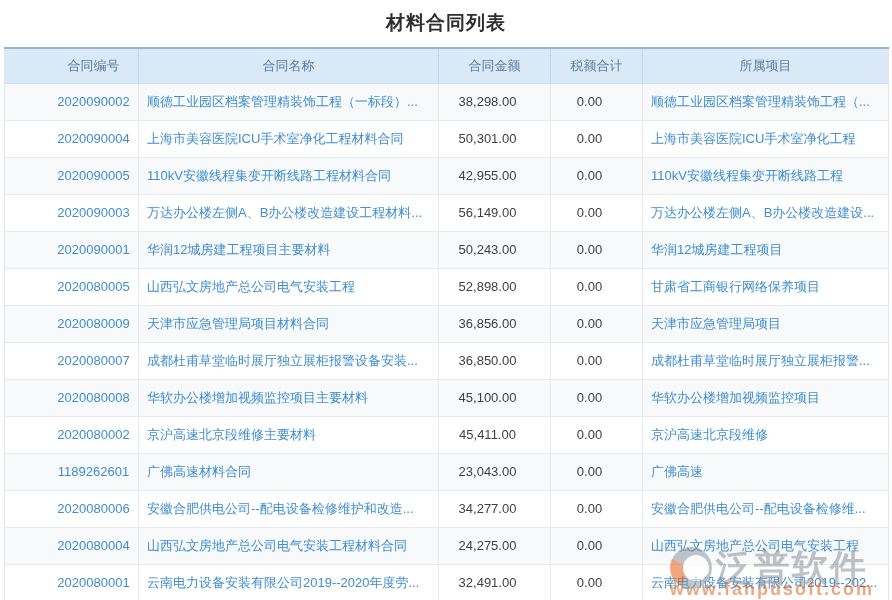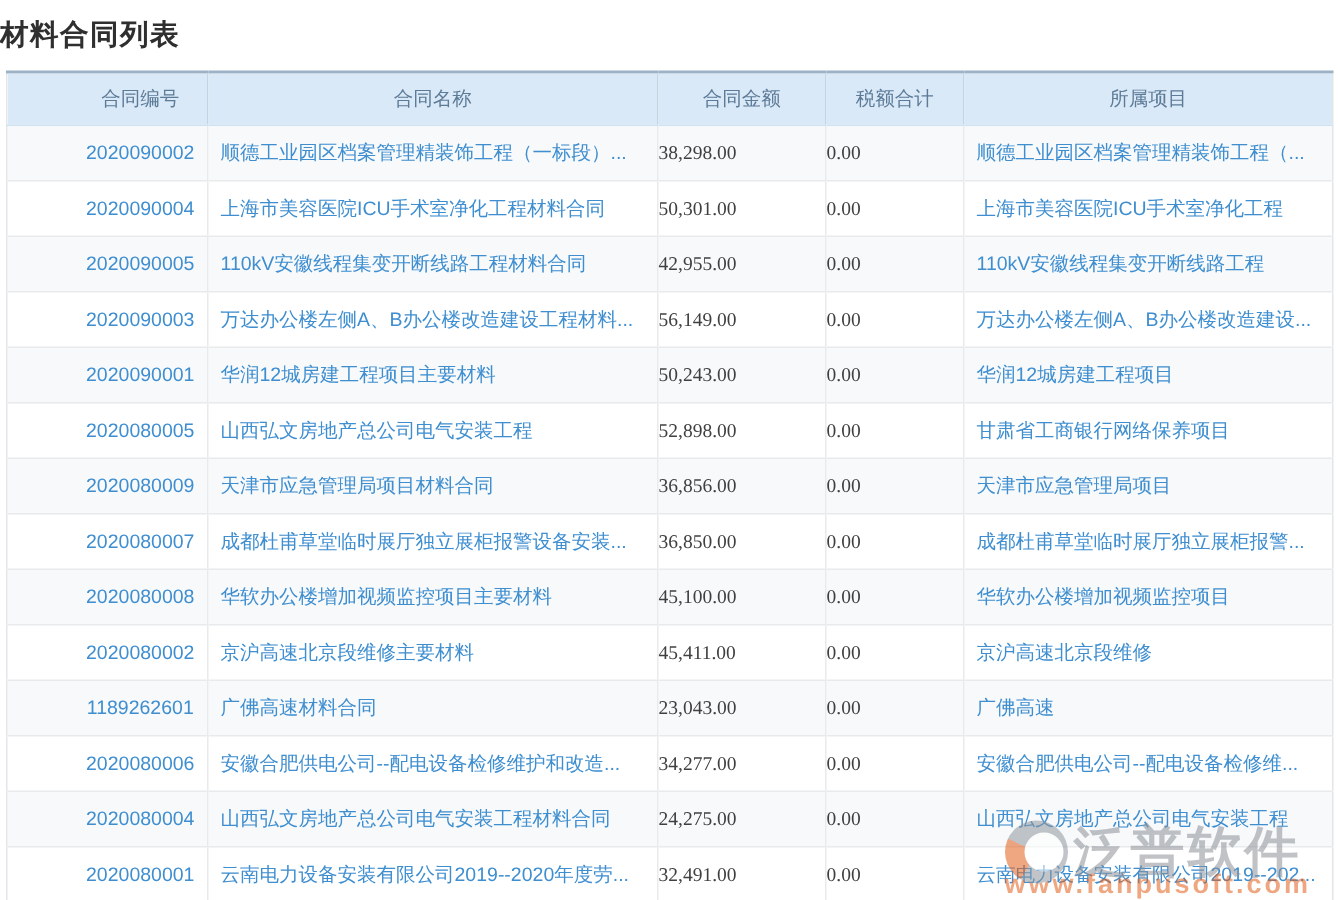--- a/index.html
+++ b/index.html
@@ -1,20 +1,20 @@
 <!DOCTYPE html>
 <html><head>
 <meta charset="utf-8">
 <style>
   * { box-sizing: border-box; margin: 0; padding: 0; }
   html, body { width: 892px; height: 600px; overflow: hidden; background: #ffffff; }
   body { font-family: "Liberation Sans", "DejaVu Sans", sans-serif; position: relative; }
 
   .page-title {
-    text-align: left;
+    text-align: center;
     font-size: 19px;
     font-weight: bold;
     color: #2f2f2f;
     padding: 10px 0 11px 0;
     letter-spacing: 1px;
   }
 
   .table-wrap { padding: 0 4px; }
 
   table.contract-table {
@@ -54,21 +54,21 @@
     overflow: hidden;
     background-clip: padding-box;
   }
   tbody td + td { border-left: 1px solid #e8eaec; }
 
   tbody tr:nth-child(odd)  { background: #f7f9fa; }
   tbody tr:nth-child(even) { background: #ffffff; }
 
   .al-center { text-align: center; }
   .al-left   { text-align: left; padding-left: 8px; padding-right: 6px; }
-  .al-right  { text-align: left; padding-right: 14px; font-family: Liberation Serif, serif; }
+  .al-right  { text-align: center; padding-right: 14px; }
 
   .cell-link { color: #3e8ed0; cursor: pointer; }
   .cell-num  { color: #3f3f3f; }
 
   
   .watermark {
     position: absolute;
     right: 2px;
     bottom: 0px;
     opacity: 0.55;

